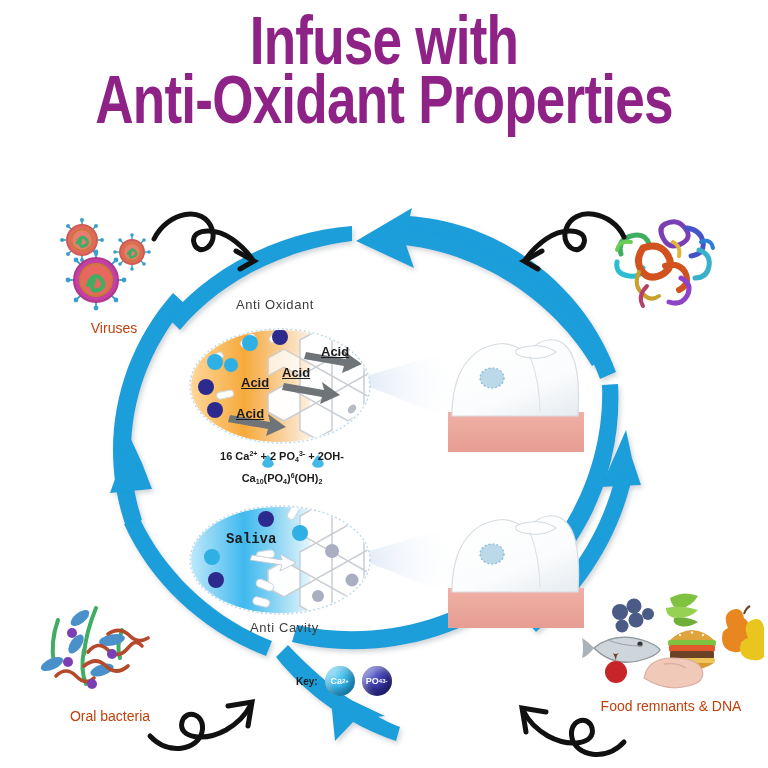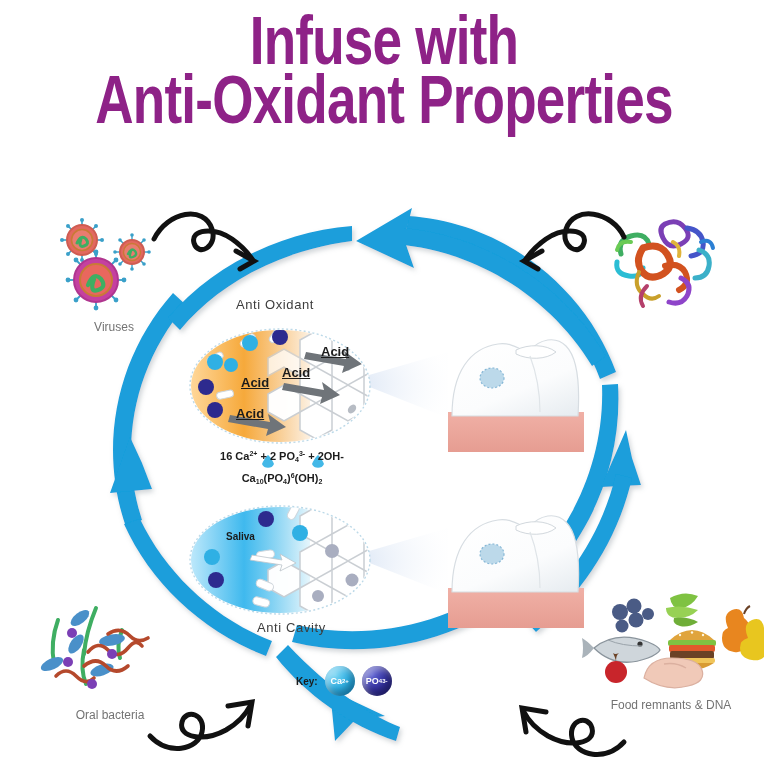--- a/index.html
+++ b/index.html
@@ -39,21 +39,21 @@
   .sec-title{
     position:absolute;
     color:#3d3d3d;
     font-family:"Liberation Sans Narrow","Liberation Sans",sans-serif;
     font-size:13px;
     letter-spacing:0.6px;
     white-space:nowrap;
     z-index:22;
   }
   .sec-anti-oxidant{left:236px;top:297px;}
-  .sec-anti-cavity{left:257px;top:620px;}
+  .sec-anti-cavity{left:250px;top:620px;}
 
   
   .formula{
     position:absolute;z-index:24;
     color:#1c1c1c;
     font-family:"Liberation Sans", sans-serif;
     font-weight:bold;
     font-size:11px;
     white-space:nowrap;
     text-align:center;
@@ -67,22 +67,22 @@
   
   .acid-label{
     position:absolute;z-index:26;
     color:#1b1b1b;font-size:13px;font-weight:bold;
     font-family:"Liberation Sans", sans-serif;
     white-space:nowrap;
     text-decoration:underline;
   }
   .saliva-label{
     position:absolute;z-index:26;
-    color:#1b1b1b;font-size:10px;font-weight:bold;
-    font-family:Liberation Sans, sans-serif;
+    color:#1b1b1b;font-size:14px;font-weight:bold;
+    font-family:Liberation Mono, monospace;
   }
 
   
   .key-wrap{
     position:absolute;left:296px;top:666px;z-index:30;
     display:flex;align-items:center;gap:7px;
   }
   .key-text{
     color:#1b1b1b;font-size:10px;font-weight:bold;
     font-family:"Liberation Sans", sans-serif;
@@ -95,22 +95,22 @@
     box-shadow:inset -4px -5px 7px rgba(0,0,0,.25), inset 4px 4px 6px rgba(255,255,255,.45);
   }
   .key-ball sub{font-size:6px;vertical-align:-2px;}
   .key-ball sup{font-size:6px;vertical-align:3px;}
   .key-ca{background:radial-gradient(circle at 34% 30%, #74d3f2 0%, #2fb0e4 48%, #0d86c4 100%);}
   .key-po{background:radial-gradient(circle at 34% 30%, #5a5fd0 0%, #33309d 52%, #1d1b6e 100%);}
 
   
   .corner{position:absolute;z-index:28;text-align:center;}
   .corner-caption{
-    color:#737373;
-    font-size:12px;
+    color:#c2410c;
+    font-size:14px;
     font-family:"Liberation Sans", sans-serif;
     white-space:nowrap;
     margin-top:2px;
   }
   .c-viruses{left:34px;top:214px;width:160px;}
   .c-proteins{left:586px;top:212px;width:168px;}
   .c-bacteria{left:22px;top:596px;width:176px;}
   .c-food{left:578px;top:584px;width:186px;}
 
   .art{position:relative;margin:0 auto;}

